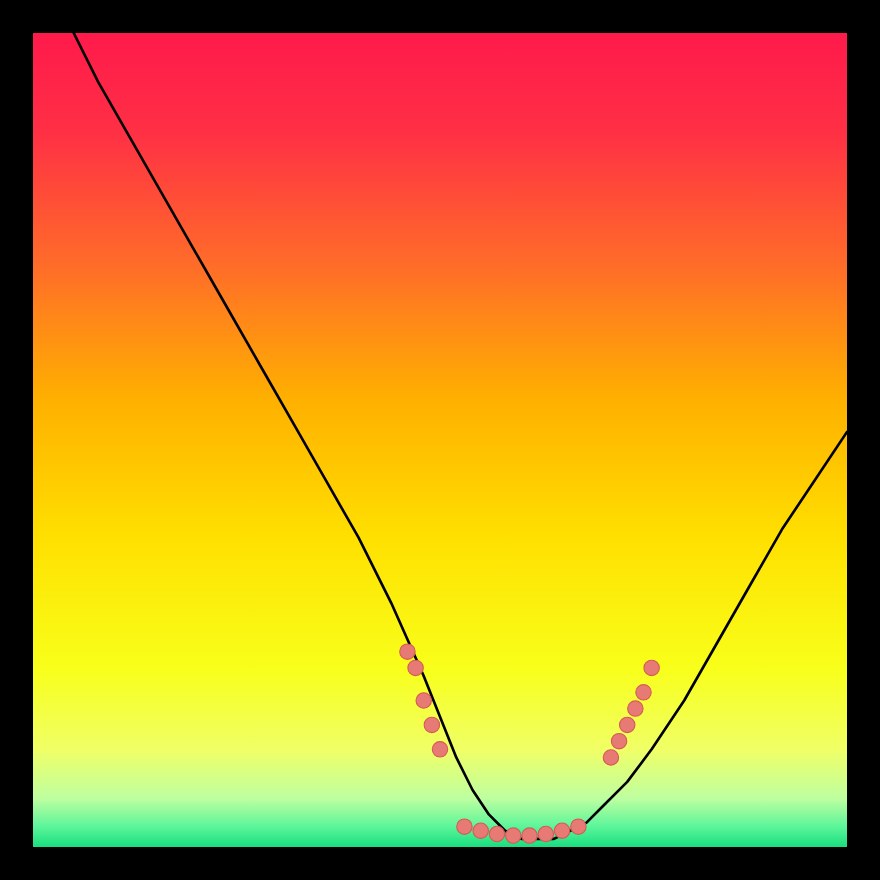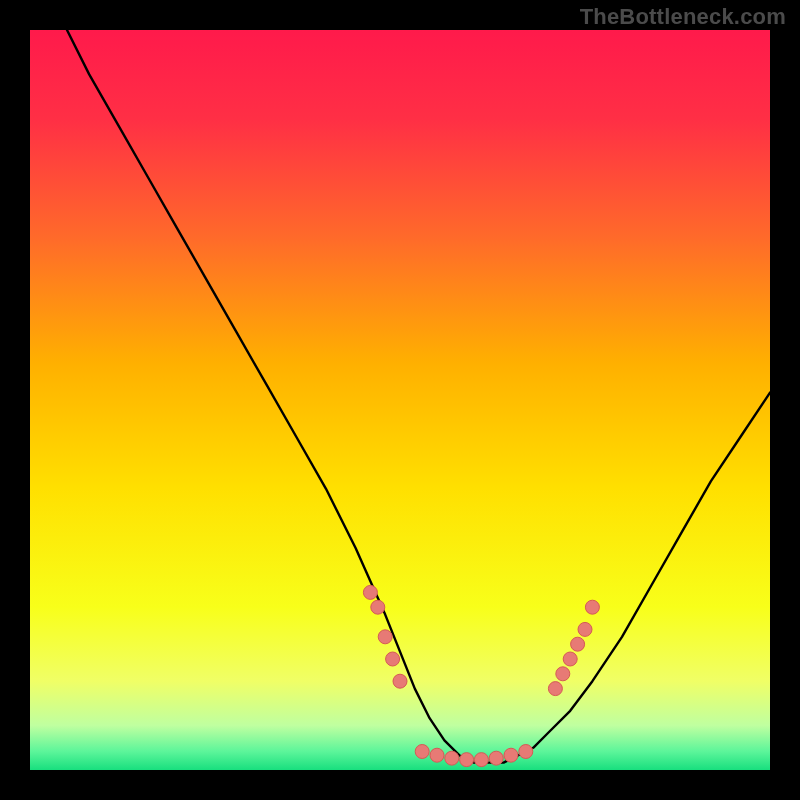--- a/index.html
+++ b/index.html
@@ -33,21 +33,20 @@
     top: 30px;
     width: 740px;
     height: 740px;
   }
   svg { display: block; }
 </style>
 </head>
 <body>
 <div class="frame">
 
-  <div class="watermark">TheBottleneck.com</div>
 
   <div class="plot">
     <svg id="chart-svg" width="740" height="740" viewBox="0 0 740 740" preserveAspectRatio="none">
         <defs>
           <linearGradient id="bg-grad" x1="0" y1="0" x2="0" y2="1">
             <stop offset="0%" stop-color="#ff1a4b"></stop>
             <stop offset="12%" stop-color="#ff2f45"></stop>
             <stop offset="28.000000000000004%" stop-color="#ff6a2a"></stop>
             <stop offset="45%" stop-color="#ffb000"></stop>
             <stop offset="62%" stop-color="#ffe000"></stop>

